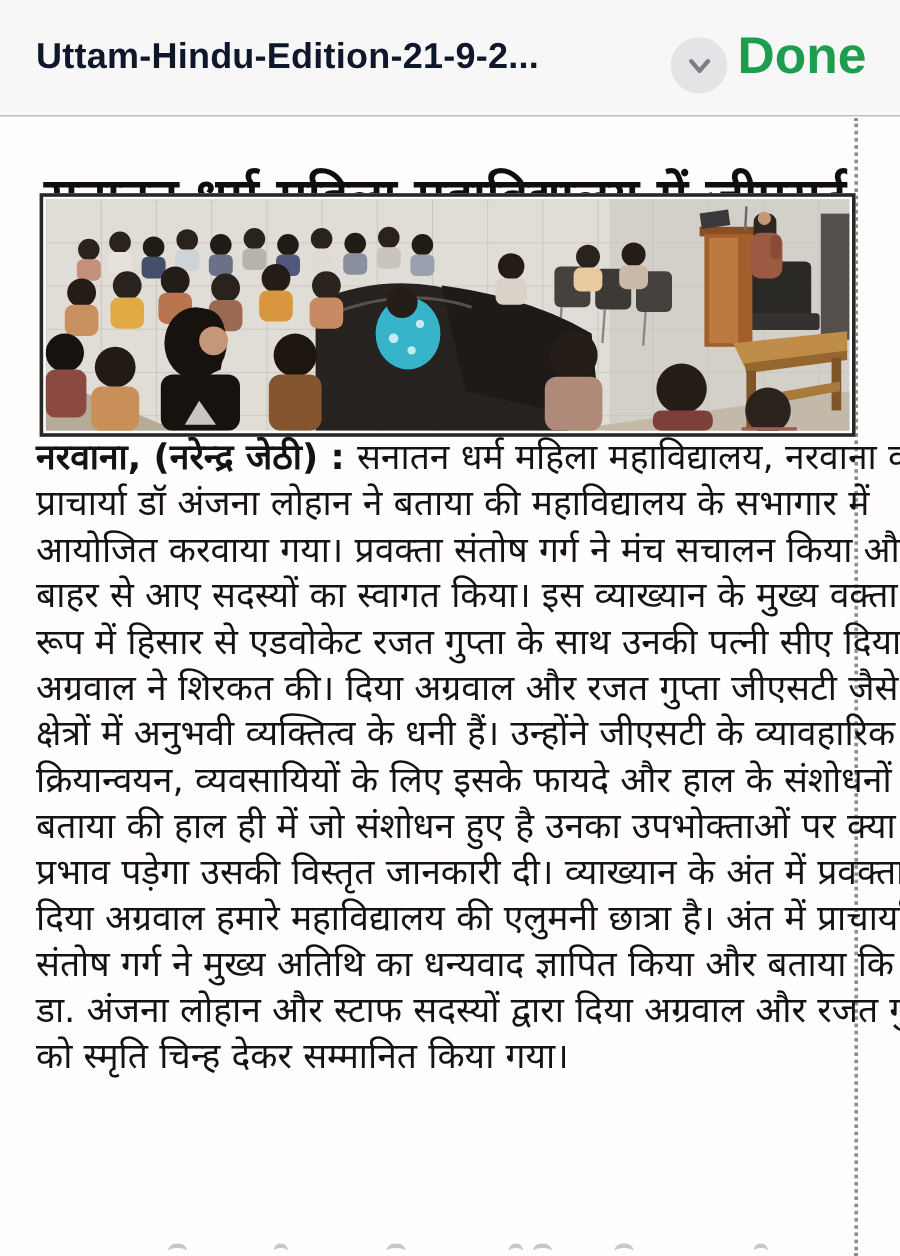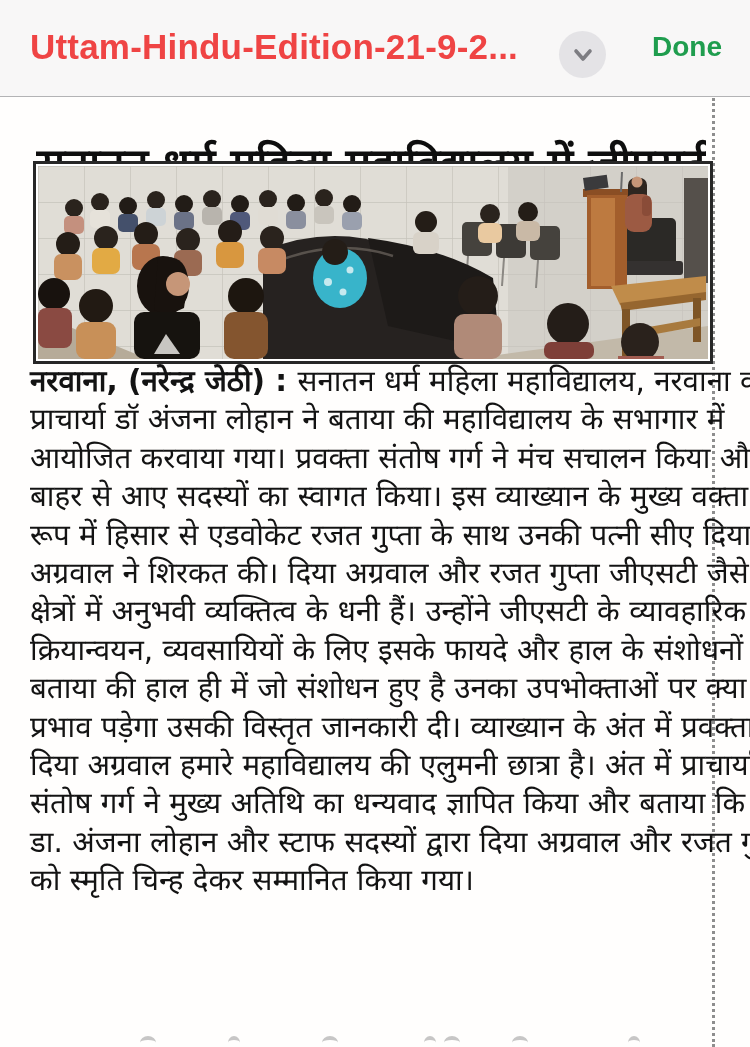--- a/index.html
+++ b/index.html
@@ -9,32 +9,32 @@
     position:relative;
   }
   
   .navbar{
     position:absolute;left:0;top:0;width:750px;height:96px;
     background:#f8f7f7;border-bottom:1px solid #b3b3b5;
     z-index:5;
   }
   .navbar-title{
     position:absolute;left:30px;top:50%;transform:translateY(-52%);
-    font-size:35px;font-weight:600;color:#ef4444;letter-spacing:.2px;
+    font-size:30px;font-weight:600;color:#0f172a;letter-spacing:.2px;
     white-space:nowrap;max-width:520px;overflow:hidden;
   }
   .chevron-btn{
     position:absolute;left:559px;top:31px;width:47px;height:47px;
     border-radius:50%;background:#e4e3e6;border:none;padding:0;
     display:flex;align-items:center;justify-content:center;cursor:pointer;
   }
   .done-btn{
     position:absolute;right:28px;top:50%;transform:translateY(-52%);
     background:none;border:none;padding:0;cursor:pointer;
-    font-size:28px;font-weight:600;color:#1f9d4e;
+    font-size:43px;font-weight:600;color:#1f9d4e;
     font-family:"Liberation Sans","DejaVu Sans",sans-serif;
   }
   
   .page{position:absolute;left:0;top:96px;width:750px;height:951px;background:#fffefd;}
   .column-rule{
     position:absolute;left:712px;top:2px;height:949px;width:0;
     border-left:3px dotted #7b7b7b;opacity:.85;
   }
   .headline{
     position:absolute;left:36px;top:8px;width:670px;height:52px;

